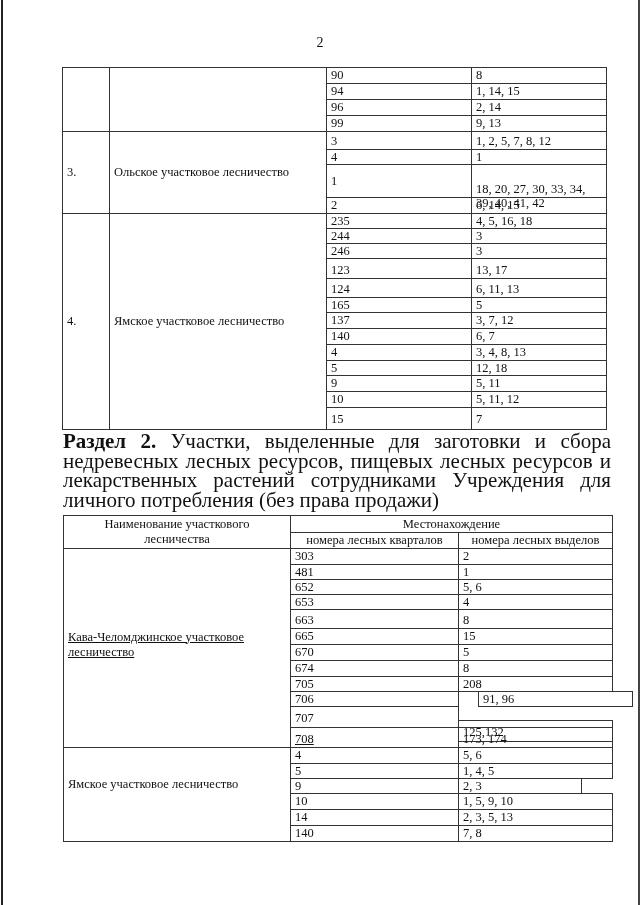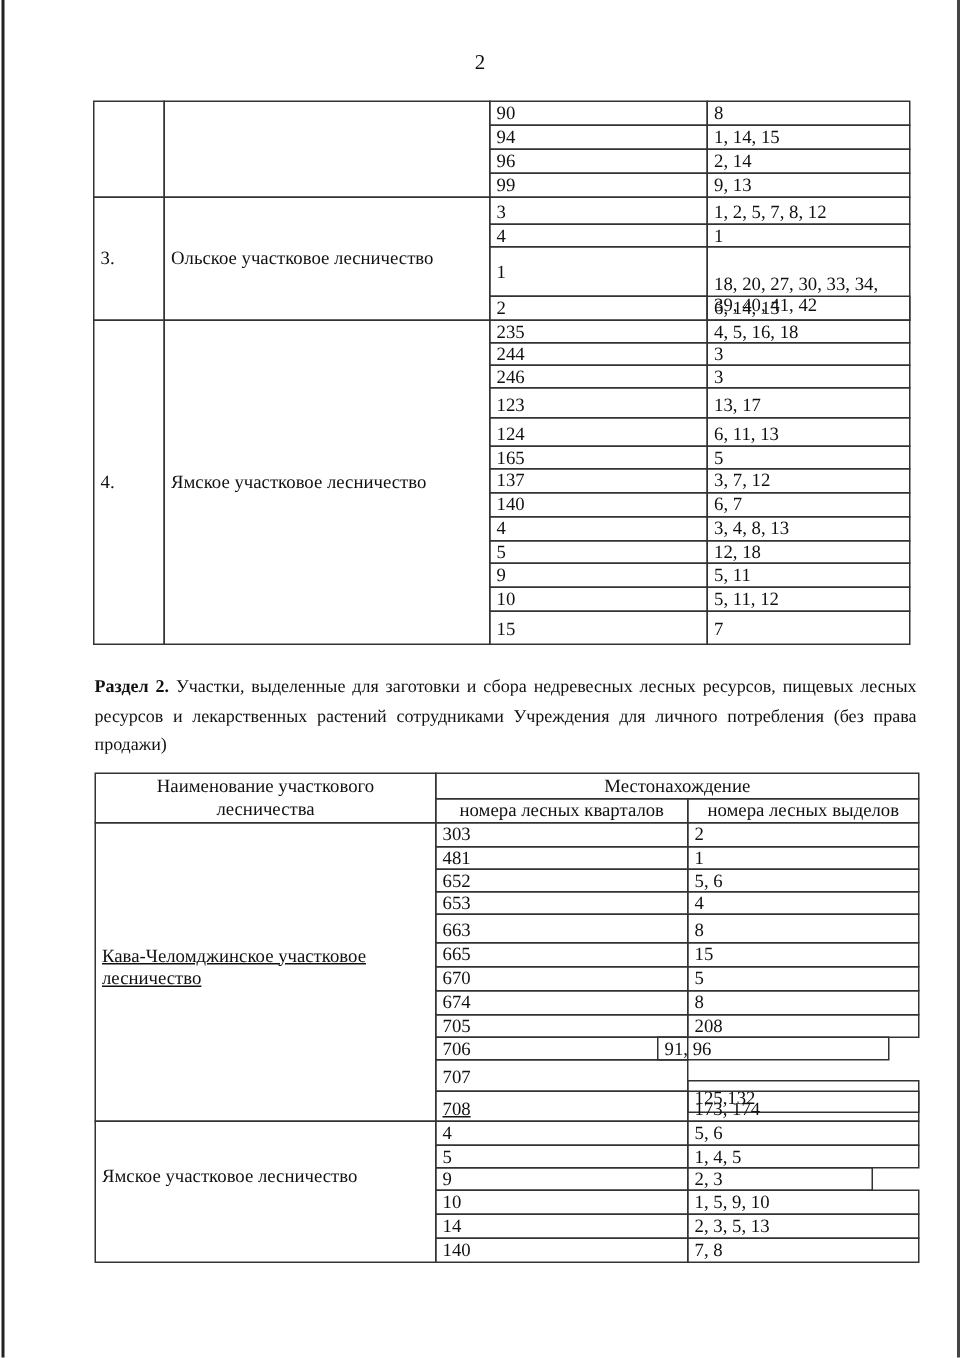--- a/index.html
+++ b/index.html
@@ -17,22 +17,22 @@
     .tbl { position: absolute; }
     .cell {
       position: absolute; box-sizing: border-box;
       border: 1px solid #333; font-size: 12.5px; line-height: 13px;
       padding: 1px 4px; overflow: hidden; white-space: nowrap;
     }
     .cell.wrap { white-space: normal; }
     .cell.vcenter { display: flex; align-items: center; }
     .cell.hcenter { justify-content: center; text-align: center; }
     .section-heading {
-      position: absolute; left: 63px; top: 448px; width: 548px;
-      font-size: 12px; line-height: 19.5px; text-align: justify;
+      position: absolute; left: 63px; top: 432px; width: 548px;
+      font-size: 21px; line-height: 19.5px; text-align: justify;
     }
     .section-heading b { font-weight: bold; }
   </style>
 </head>
 <body>
 
 <div class="page-frame-left"></div>
 <div class="page-frame-right"></div>
 
 <div class="page-number">2</div>
@@ -117,21 +117,21 @@
   <div class="cell" style="left:458px;top:609px;width:155px;height:20px;padding-top:4px;">8</div>
   <div class="cell" style="left:290px;top:628px;width:169px;height:17px;">665</div>
   <div class="cell" style="left:458px;top:628px;width:155px;height:17px;">15</div>
   <div class="cell" style="left:290px;top:644px;width:169px;height:17px;">670</div>
   <div class="cell" style="left:458px;top:644px;width:155px;height:17px;">5</div>
   <div class="cell" style="left:290px;top:660px;width:169px;height:17px;">674</div>
   <div class="cell" style="left:458px;top:660px;width:155px;height:17px;">8</div>
   <div class="cell" style="left:290px;top:676px;width:169px;height:16px;">705</div>
   <div class="cell" style="left:458px;top:676px;width:155px;height:16px;">208</div>
   <div class="cell" style="left:290px;top:691px;width:169px;height:16px;">706</div>
-  <div class="cell" style="left:438px;top:691px;width:155px;height:16px;">91, 96</div>
+  <div class="cell" style="left:478px;top:691px;width:155px;height:16px;">91, 96</div>
   <div class="cell" style="left:290px;top:706px;width:169px;height:22px;padding-top:5px;">707</div>
   <div class="cell" style="left:458px;top:706px;width:155px;height:22px;padding-top:5px;margin-top:14px;">125,132</div>
   <div class="cell" style="left:290px;top:727px;width:169px;height:21px;padding-top:5px;text-decoration:underline;">708</div>
   <div class="cell" style="left:458px;top:727px;width:155px;height:21px;padding-top:5px;">173, 174</div>
 
   <div class="cell vcenter" style="left:63px;top:747px;width:228px;height:95px;padding-bottom:22px;">Ямское участковое лесничество</div>
 
   <div class="cell" style="left:290px;top:747px;width:169px;height:17px;">4</div>
   <div class="cell" style="left:458px;top:747px;width:155px;height:17px;">5, 6</div>
   <div class="cell" style="left:290px;top:763px;width:169px;height:16px;">5</div>

